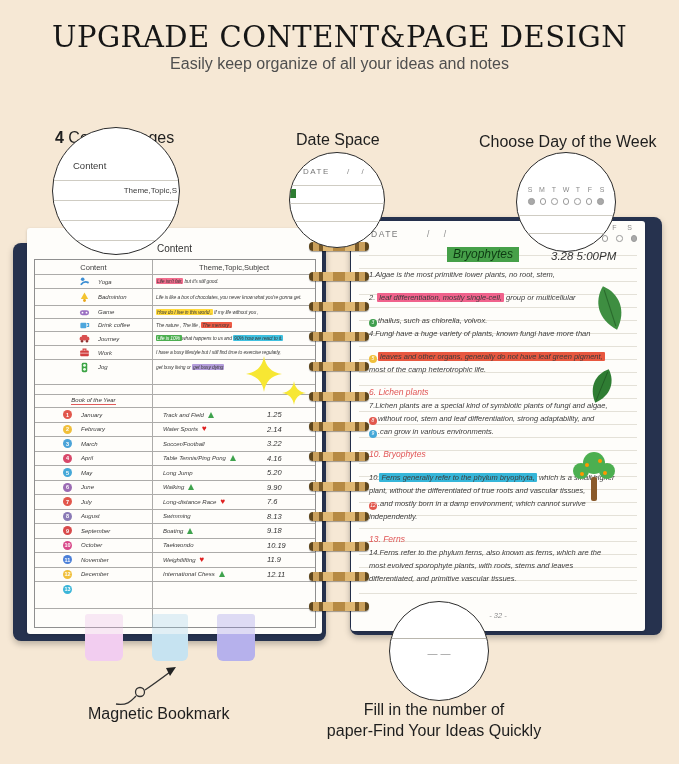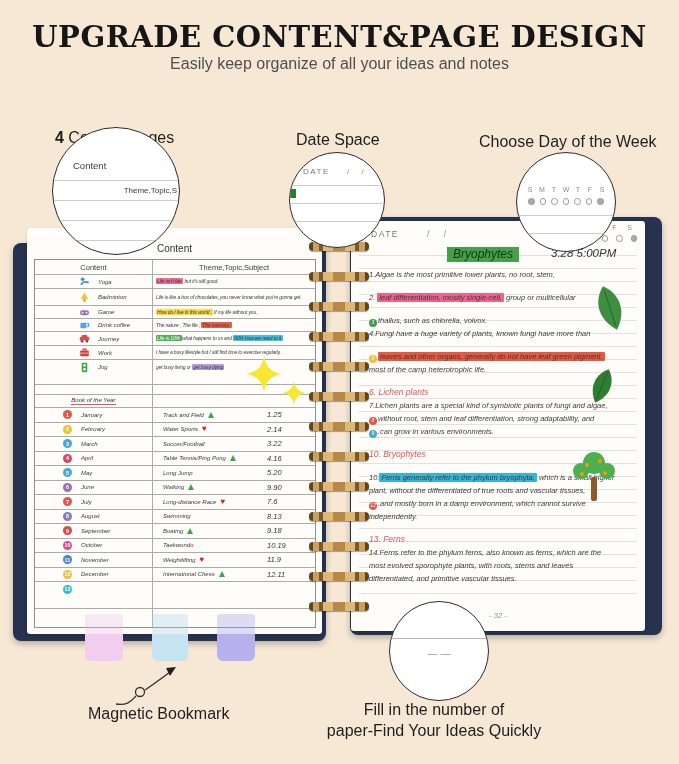--- a/index.html
+++ b/index.html
@@ -2,21 +2,21 @@
 <html><head>
 <meta charset="utf-8">
 <style>
   html,body{margin:0;padding:0;background:#f6e8d5;}
   #canvas{position:relative;width:679px;height:764px;background:#f6e8d5;overflow:hidden;
           font-family:"Liberation Sans",sans-serif;}
   .abs{position:absolute;}
 
   
   .main-title{top:20px;left:0;width:100%;text-align:center;
-    font-family:"DejaVu Serif",serif;font-weight:bold;font-size:29px;letter-spacing:.5px;color:#161616;}
+    font-family:"DejaVu Serif",serif;font-weight:normal;font-size:29px;letter-spacing:.5px;color:#161616;}
   .sub-title{top:55px;left:0;width:100%;text-align:center;font-size:16px;color:#4f4f4f;}
 
   
   .callout{font-size:16px;color:#1e1e1e;}
   .callout b{font-weight:bold;}
 
   
   .mag{border:1.6px solid #2b2b2b;border-radius:50%;background:#fff;overflow:hidden;z-index:30;}
   .mag .line{position:absolute;left:0;right:0;height:1px;background:#cfccc3;}
   .mag-text{position:absolute;color:#3a3a3a;}
@@ -58,21 +58,21 @@
   .mdate{width:54px;padding-left:6px;font-style:italic;font-size:7.5px;color:#333;display:flex;align-items:center;box-sizing:border-box;}
   .tri{width:0;height:0;border-left:3.5px solid transparent;border-right:3.5px solid transparent;
        border-bottom:6.5px solid #3fa34d;display:inline-block;}
   .heart{color:#e02020;font-size:8px;line-height:8px;}
 
   
   .rp-date{font-size:8.5px;letter-spacing:1.5px;color:#7a7a7a;}
   .rp-slash{font-size:8.5px;letter-spacing:6px;color:#8a8a8a;}
   .ruled{position:absolute;left:8px;right:8px;top:22px;bottom:26px;z-index:0;
     background:repeating-linear-gradient(to bottom,transparent 0 12px,#e4e1d8 12px 13px);}
-  .note-head-row{position:absolute;top:26px;left:0;width:100%;display:flex;align-items:flex-start;z-index:2;}
+  .note-head-row{position:absolute;top:26px;left:0;width:100%;display:flex;align-items:flex-end;z-index:2;}
   .note-title{margin-left:96px;font-style:italic;font-size:12px;color:#0d3a12;background:#46a049;padding:0 6px 1px;}
   .note-dt{margin-left:32px;font-style:italic;font-size:11.5px;color:#333;}
   .notes{position:absolute;left:18px;top:47px;right:5px;z-index:2;}
   .nline{height:13px;line-height:13px;font-style:italic;font-size:7.5px;color:#3b3b3b;white-space:nowrap;overflow:visible;}
   .nline.gap{margin-top:10px;}
   .nline.nhead{color:#e05555;font-size:8.5px;}
   .nline .hl{padding:0 2px;border-radius:1px;}
   .nmark{display:inline-flex;width:8px;height:8px;border-radius:50%;color:#fff;font-size:5px;
          align-items:center;justify-content:center;vertical-align:-1px;margin-right:1px;}
   .pagenum{position:absolute;left:0;width:100%;text-align:center;top:390px;

